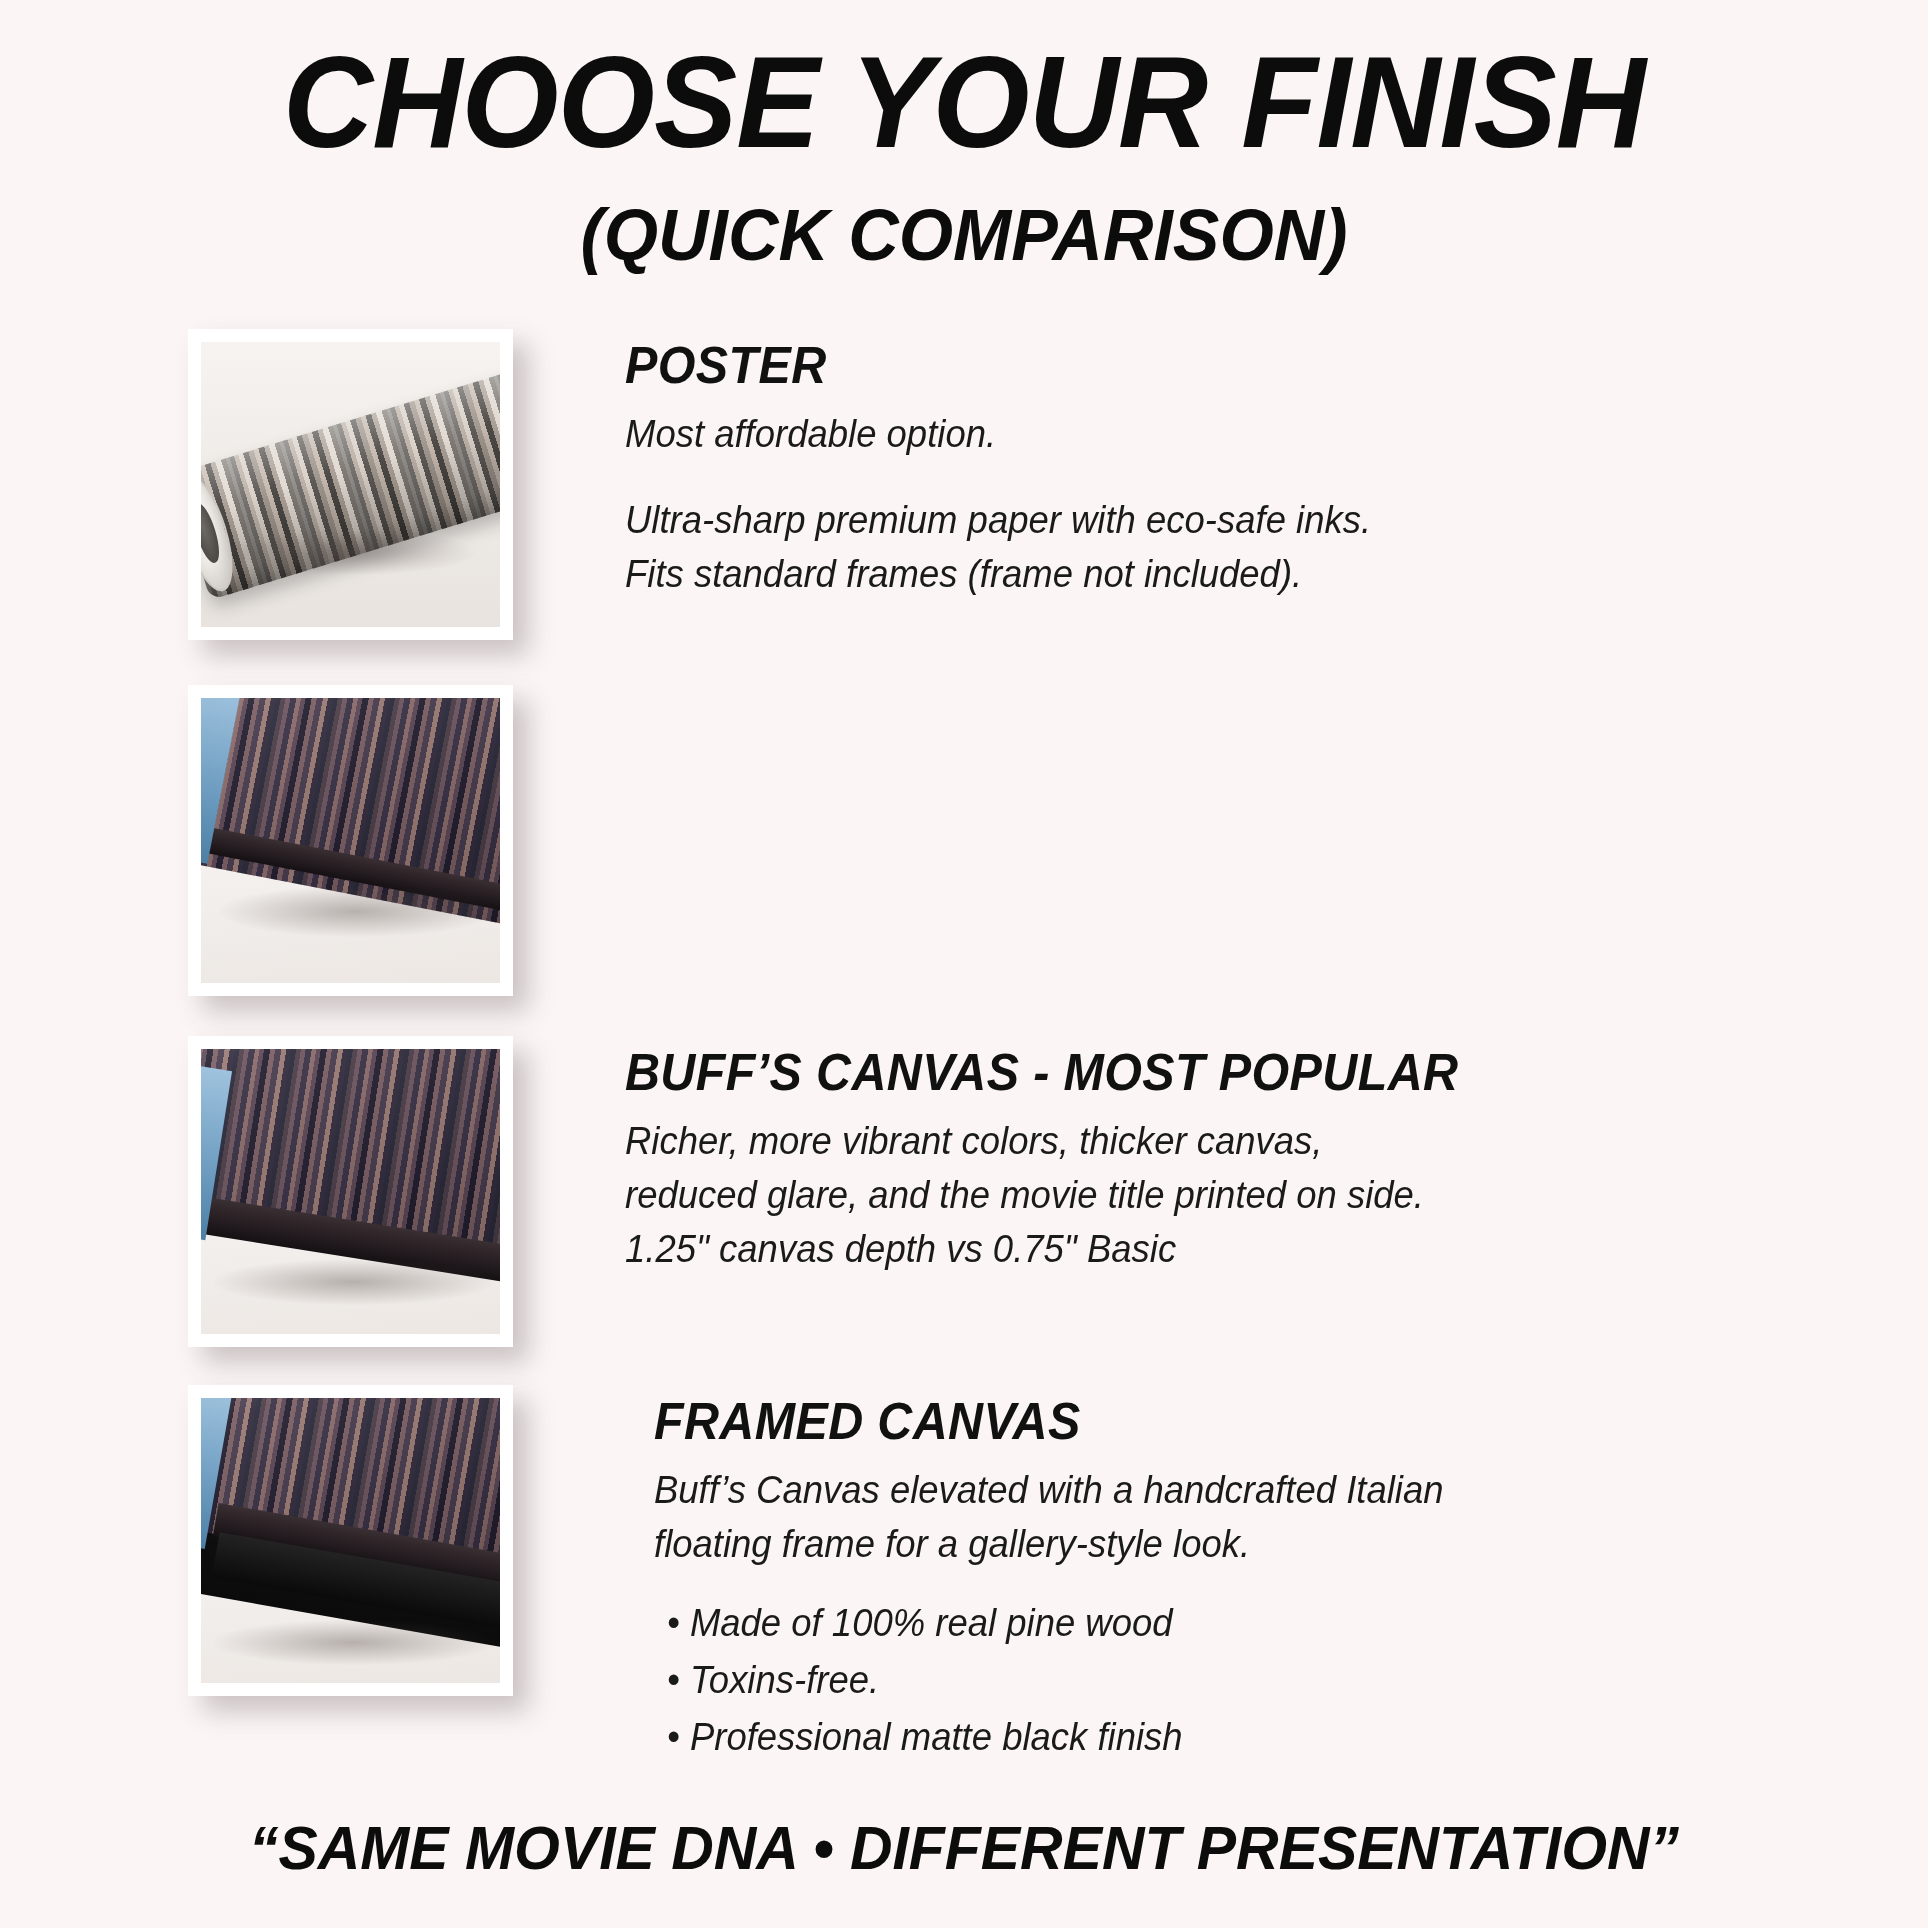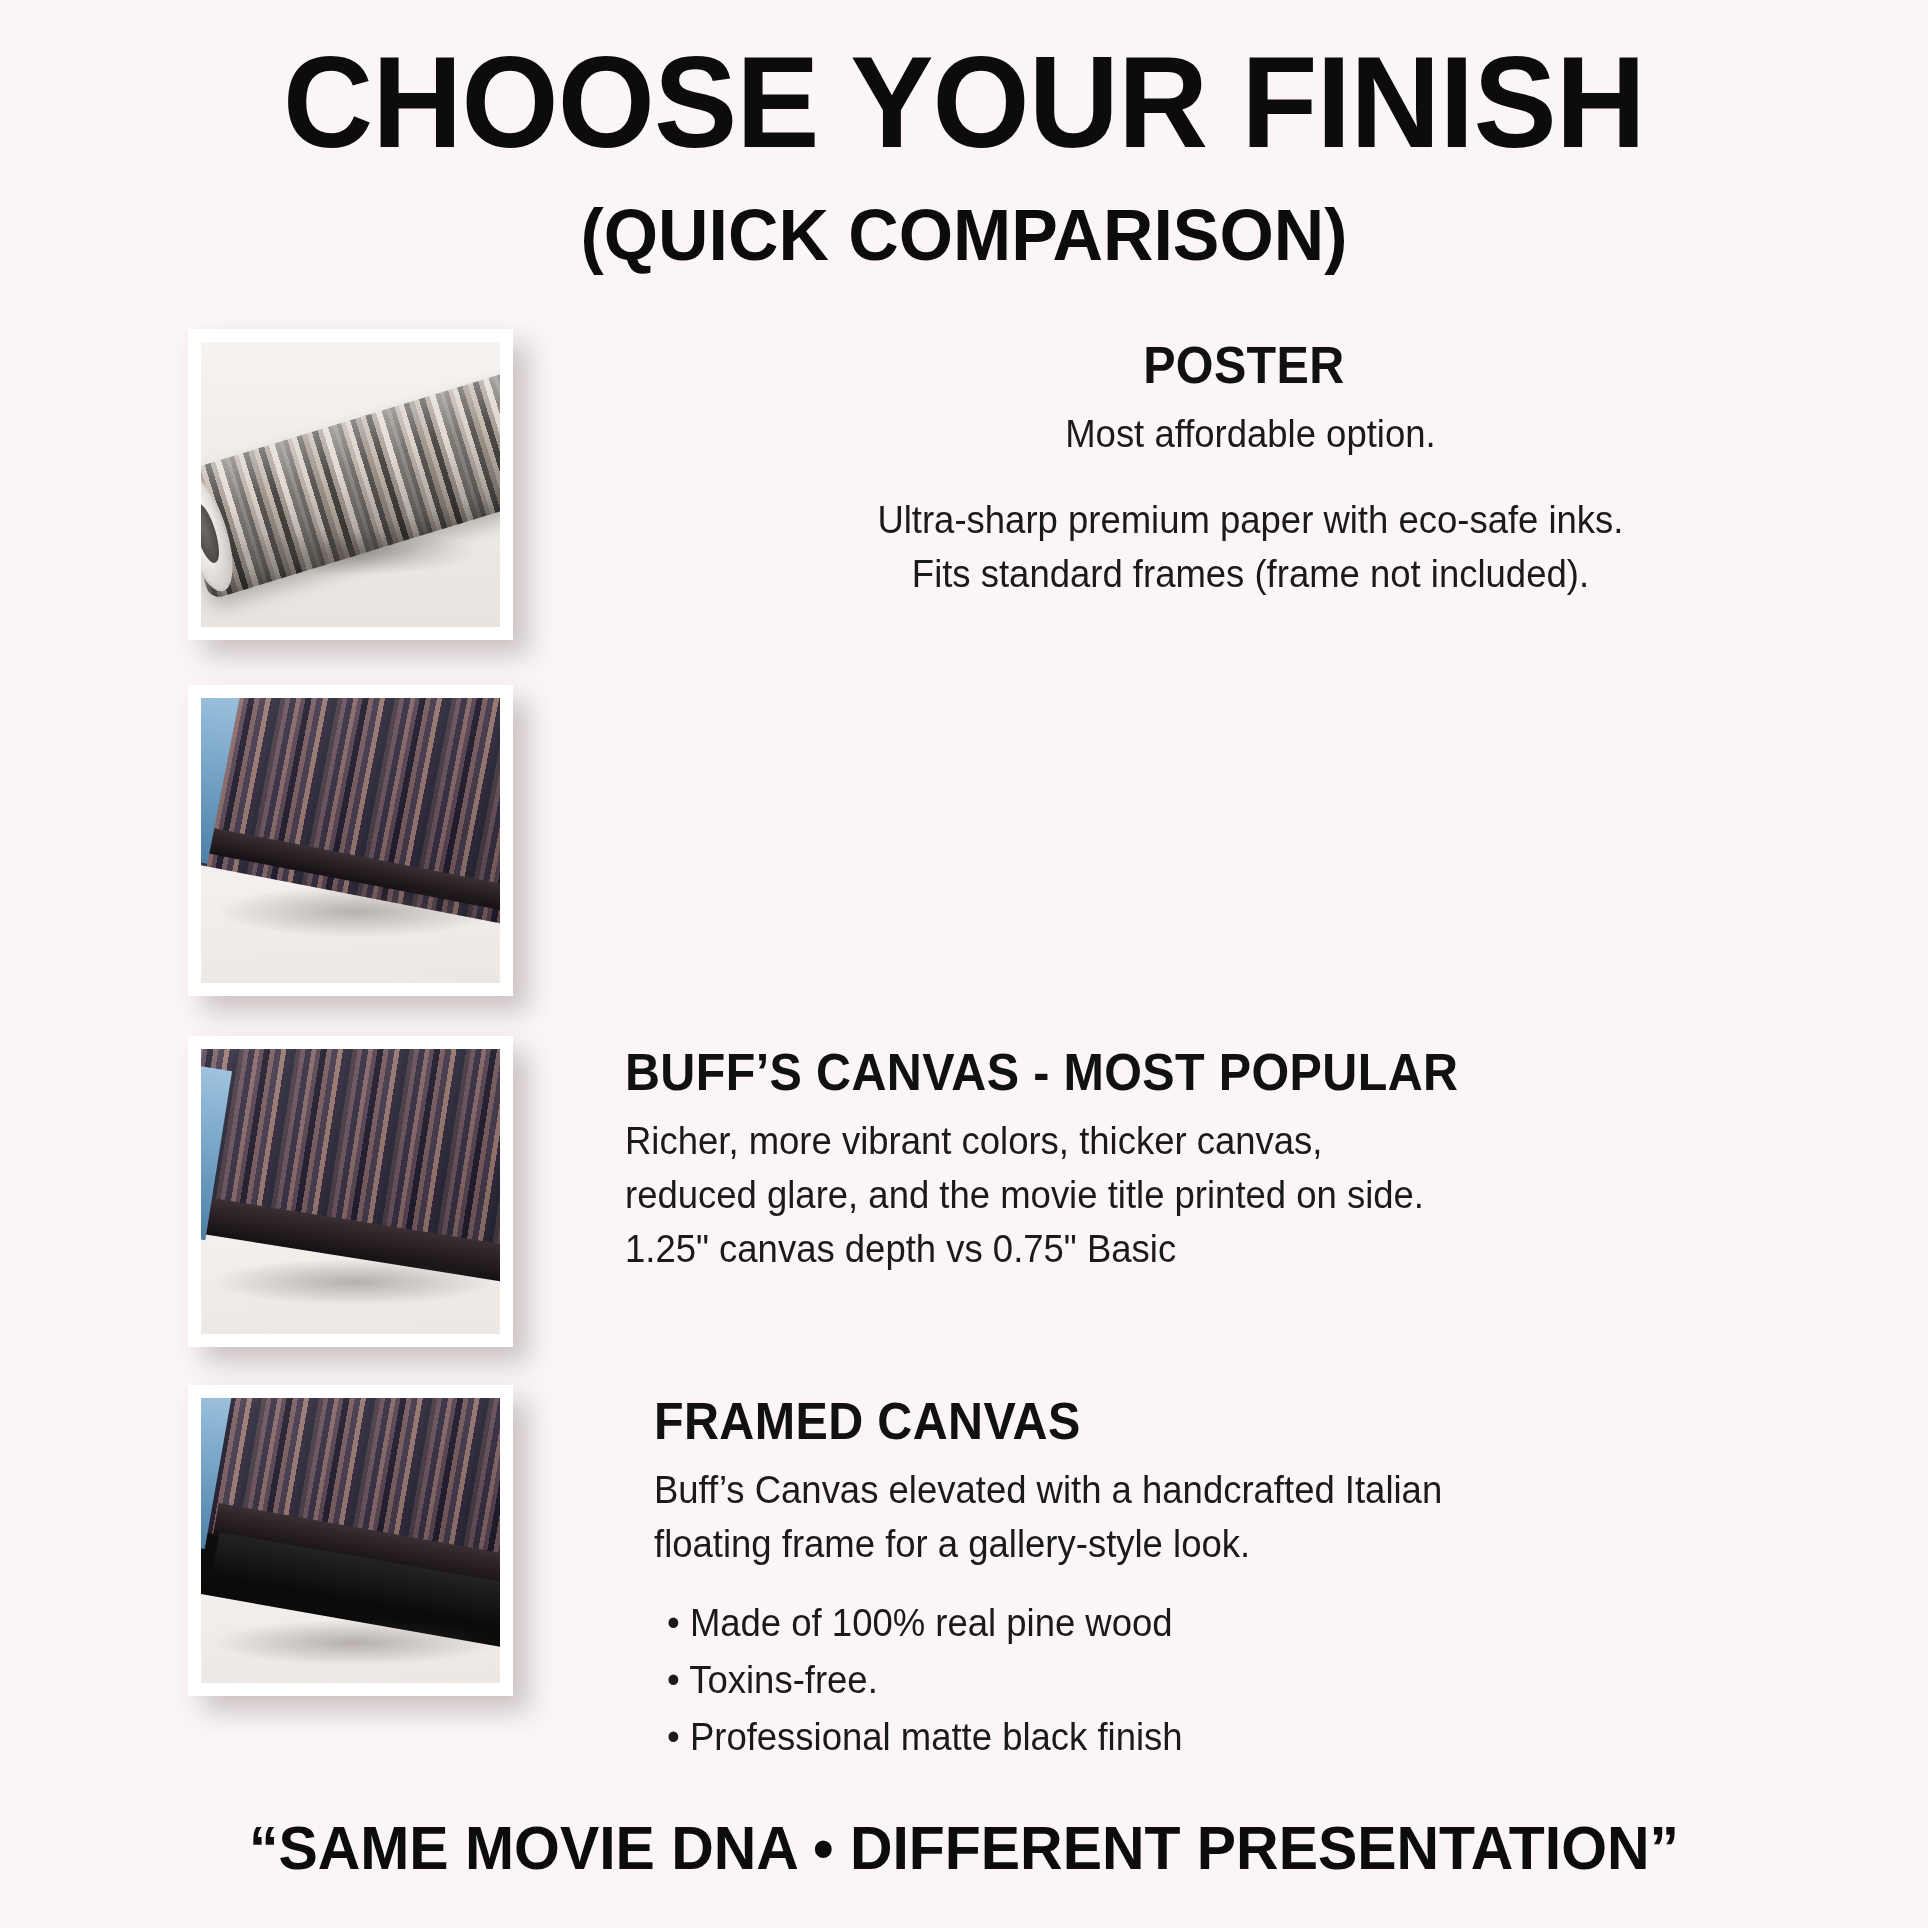--- a/index.html
+++ b/index.html
@@ -7,20 +7,21 @@
     width:1928px; height:1928px;
     background:#fbf5f5;
     font-family:"Liberation Sans", sans-serif;
     overflow:hidden;
   }
   .page {
     position:relative;
     width:1928px; height:1928px;
     background:#fbf5f5;
     padding:0;
+    font-style:italic;
   }
 
   
   .header { text-align:center; padding-top:36px; }
   .title {
     font-family:"Liberation Sans", sans-serif;
     font-weight:bold;
     font-size:130px;
     letter-spacing:-0.9px;
     line-height:1.02;
@@ -38,21 +39,21 @@
   }
 
   
   .rows { margin-top:49px; }
   .row {
     position:relative;
     display:flex;
     align-items:flex-start;
     padding-left:188px;
   }
-  .row-1 { margin-top:0px;text-align:center;  }
+  .row-1 { margin-top:0px;  }
   .row-2 { margin-top:45px; }
   .row-3 { margin-top:40px;justify-content:flex-end; }
   .row-4 { margin-top:38px;gap:29px; }
 
   
   .thumb-wrap {
     flex:0 0 auto;
     width:325px;
     height:311px;
     position:relative;

